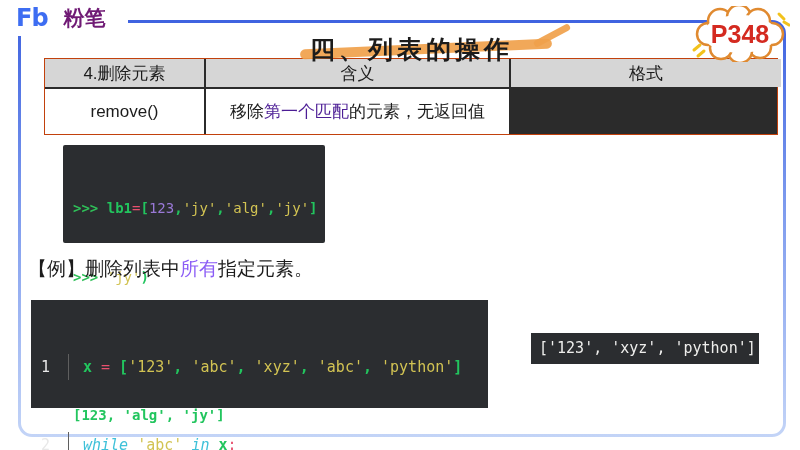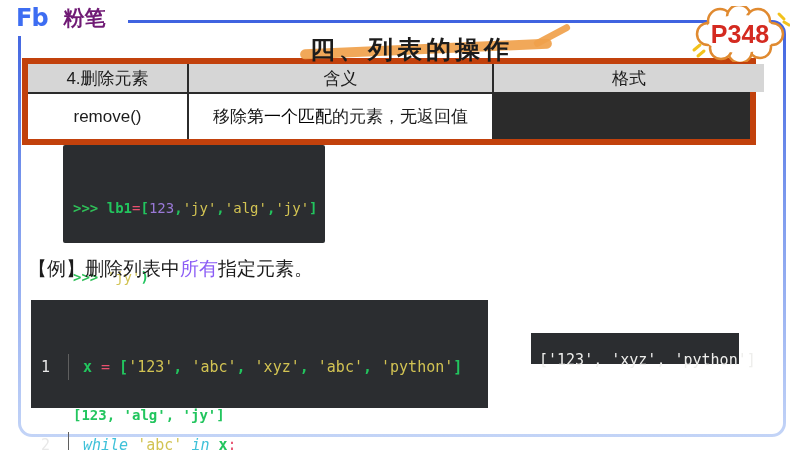--- a/index.html
+++ b/index.html
@@ -23,43 +23,43 @@
   .title-underline { position:absolute; left:0px; top:22px; width:252px; height:10px;
                      background:#f0a14b; border-radius:6px; transform:rotate(-2.5deg); opacity:.92; }
   .title-underline-tail { position:absolute; left:232px; top:10px; width:40px; height:7px;
                           background:#f0a14b; border-radius:4px; transform:rotate(-28deg); opacity:.92; }
   .title-text { position:absolute; left:10px; top:0px; font-size:25px; font-weight:bold; color:#1c1c1c;
                 font-family:Liberation Serif, serif; white-space:nowrap; letter-spacing:4px;margin-top:11px; }
 
   .badge { position:absolute; left:686px; top:6px; width:104px; height:56px; z-index:4; }
 
   
-  .table { position:absolute; left:22px; top:58px; width:734px; z-index:2;
+  .table { position:absolute; left:44px; top:58px; width:734px; z-index:2;
            display:grid; grid-template-columns:159px 303px 270px;
-           border:6px solid #c2410c; background:#2b2b2b; grid-gap:2px; }
+           border:1px solid #c2410c; background:#2b2b2b; grid-gap:2px; }
   .cell { background:#ffffff; display:flex; align-items:center; justify-content:center;
           font-size:17px; color:#1c1c1c; white-space:nowrap; }
   .cell.head { background:#d6d6d6; height:28px; }
   .cell.data { height:45px; }
   .cell.format { background:#dce9f5; }
-  .red { color:#000000;font-family:Liberation Mono, monospace; }
+  .red { color:#4c1d95;font-family:Liberation Mono, monospace; }
   .blue { color:#8b5cf6; }
 
   
   .codebox { position:absolute; background:#2b2d30; color:#eeeeec; z-index:2;
              font-family:"DejaVu Sans Mono","Liberation Mono",monospace; white-space:pre; }
   .repl { left:63px; top:145px; width:262px; height:98px; padding:6px 8px 0 10px;
           font-size:14px; line-height:23px; border-radius:2px; }
   .prog { left:31px; top:300px; width:457px; height:108px; padding-top:2px;
           font-size:15px; line-height:26px; }
   .cline { display:flex; }
   .lnum { display:inline-block; width:38px; padding-left:10px; border-right:1px solid #5f5f5f;
           margin-right:14px; color:#e8e8e8; flex:0 0 auto; }
-  .outbox { left:531px; top:333px; width:208px; height:31px; line-height:31px;
-            padding:12px 8px; font-size:15px; }
+  .outbox { left:531px; top:333px; width:228px; height:31px; line-height:31px;
+            padding:0 8px; font-size:15px; }
 
   .tk-p { color:#2fbf58; font-weight:bold; }
   .tk-t { color:#22c55e;font-weight:bold; }
   .tk-n { color:#9a79d7; }
   .tk-s { color:#d2c353; }
   .tk-o { color:#e8506e; }
   .tk-k { color:#3fc1d9; font-style:italic; }
 
   
   .example { position:absolute; left:28px; top:256px; font-size:19px; color:#1c1c1c; z-index:2; }

